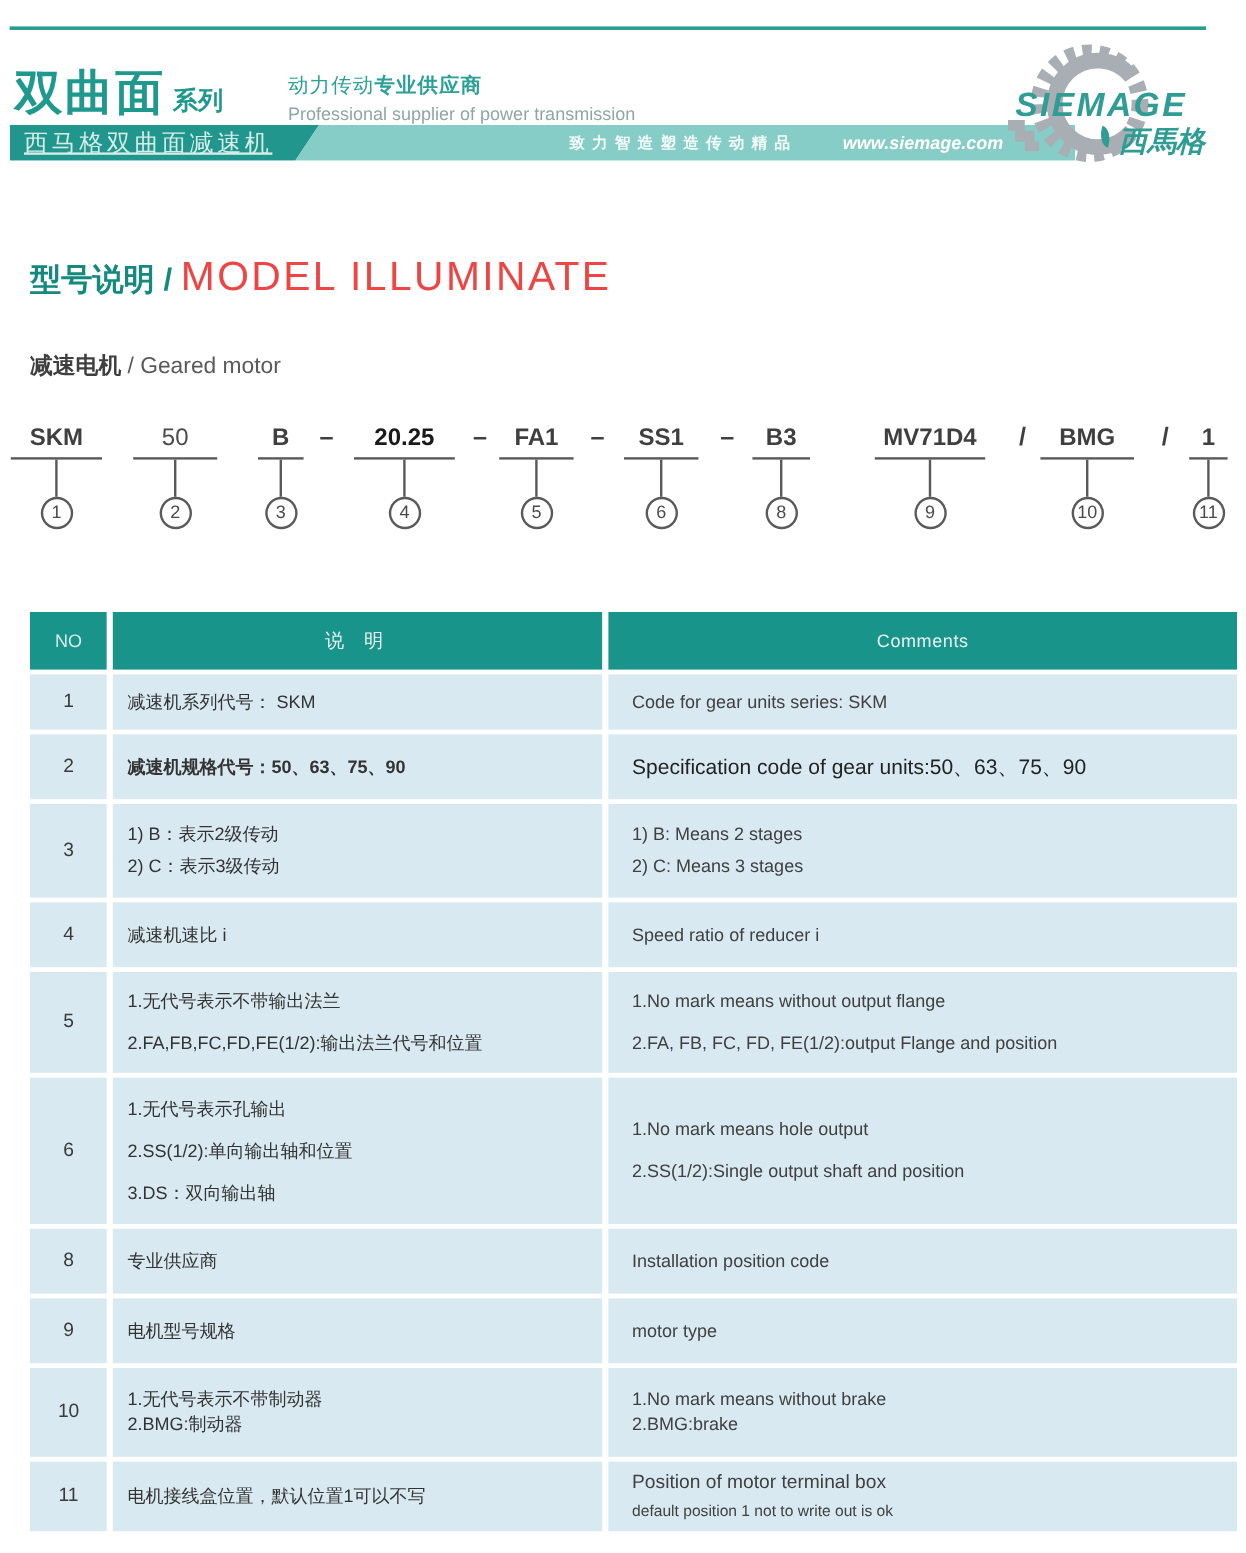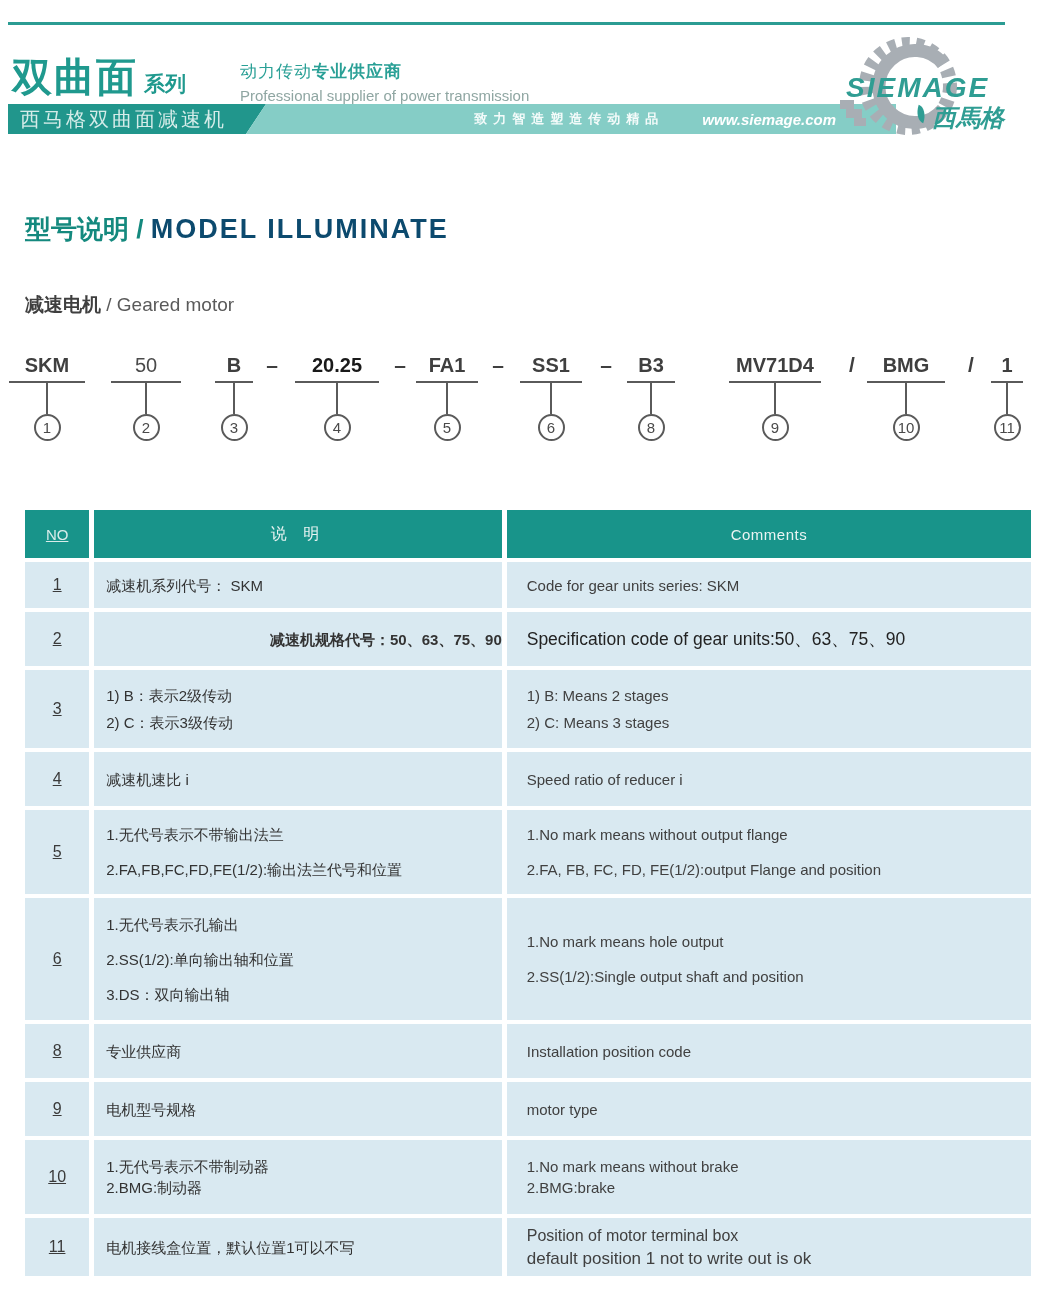--- a/index.html
+++ b/index.html
@@ -26,21 +26,21 @@
   .tagline-cn{font-size:17px;color:#2aa096;letter-spacing:1px;}
   .tagline-cn b{font-weight:bold;}
   .tagline-en{font-size:15px;color:#8fa6a2;margin-top:4px;}
   .banner{position:absolute;left:0;top:104px;width:1038px;height:30px;}
   .banner-left{
     position:absolute;left:8px;top:0;width:258px;height:30px;background:#21968c;
     clip-path:polygon(0 0,100% 0,calc(100% - 20px) 100%,0 100%);
     display:flex;align-items:center;padding-left:12px;
   }
   .banner-left-text{
-    font-family:"Liberation Serif", serif;font-size:20px;color:#d5ece9;letter-spacing:3px;white-space:nowrap;
+    font-family:"Liberation Serif", serif;font-size:20px;color:#d5ece9;letter-spacing:3px;white-space:nowrap;text-decoration:underline;
   }
   .banner-right{
     position:absolute;left:246px;top:0;width:650px;height:30px;background:var(--teal-light);
     clip-path:polygon(20px 0,100% 0,100% 100%,0 100%);
     display:flex;align-items:center;justify-content:flex-end;
   }
   .banner-slogan{font-size:13px;font-weight:bold;color:#f4fbfa;letter-spacing:6px;margin-right:38px;white-space:nowrap;text-align:right;}
   .banner-url{font-size:15px;font-weight:bold;font-style:italic;color:#ffffff;margin-right:60px;white-space:nowrap;}
   .logo{position:absolute;left:838px;top:34px;width:200px;height:110px;}
   .logo svg{position:absolute;left:0;top:0;}
@@ -53,60 +53,60 @@
     font-weight:bold;font-style:italic;color:#2f9d93;white-space:nowrap;
   }
   .logo-swoosh{
     position:absolute;left:78px;top:72px;width:10px;height:16px;background:#2f9d93;
     border-radius:0 100% 0 100%;transform:rotate(18deg);
   }
   
   .section-title{position:absolute;left:25px;top:212px;white-space:nowrap;}
   .section-title .cn{font-size:26px;font-weight:bold;color:#14897e;text-align:center;}
   .section-title .sep{font-size:26px;font-weight:bold;color:#14897e;}
-  .section-title .en{font-size:27px;font-weight:bold;color:#0c4a6e;letter-spacing:2px;}
+  .section-title .en{font-size:34px;font-weight:normal;color:#ef4444;letter-spacing:2px;}
   .subtitle{position:absolute;left:25px;top:292px;white-space:nowrap;}
   .subtitle .cn{font-size:19px;font-weight:bold;color:#3f3f3f;}
   .subtitle .en{font-size:19px;color:#5a5a5a;}
   
   .diagram{position:absolute;left:0;top:352px;width:1038px;height:110px;}
   .code-part{position:absolute;top:0;transform:translateX(-50%);display:flex;flex-direction:column;align-items:center;}
   .code-label{font-size:20px;font-weight:bold;color:var(--code-ink);line-height:26px;white-space:nowrap;}
   .code-label.normal{font-weight:normal;color:#4a4a4a;}
   .code-underline{height:0;border-top:2px solid #5a5a5a;margin-top:3px;}
   .code-stem{width:2px;height:31px;background:#5a5a5a;}
   .code-circle{
     width:27px;height:27px;border:2px solid #5a5a5a;border-radius:50%;
     display:flex;align-items:center;justify-content:center;
     font-size:15px;color:#4a4a4a;background:#fff;
   }
   .code-sep{position:absolute;top:0;transform:translateX(-50%);font-size:21px;font-weight:bold;color:var(--code-ink);line-height:26px;}
   
   .model-table{position:absolute;left:25px;top:510px;width:1013px;}
   .trow{display:flex;margin-bottom:4px;}
   .cell{background:var(--row-bg);}
-  .cell.no{width:65px;display:flex;align-items:center;justify-content:center;font-size:16px;color:#3a3a3a;text-decoration:underline;}
+  .cell.no{width:65px;display:flex;align-items:center;justify-content:center;font-size:16px;color:#3a3a3a;}
   .cell.cn{width:412px;display:flex;flex-direction:column;justify-content:center;padding-left:12px;font-size:15px;color:#333;}
   .cell.en{width:530px;display:flex;flex-direction:column;justify-content:center;padding-left:20px;font-size:15px;color:#404040;}
   .cgap{width:5px;background:#ffffff;}
   .cgap2{width:7px;background:#ffffff;}
   .sliver{flex:1;background:var(--row-bg);}
   .thead .cell{background:var(--teal);color:#eaf4f3;}
   .thead .cell.no{font-size:15px;color:#d9ecea;}
   .thead .cell.cn{align-items:center;padding-left:0;font-size:16px;letter-spacing:6px;}
   .thead .cell.en{align-items:center;padding-left:0;font-size:15px;letter-spacing:0.5px;}
   .thead .sliver{background:#8cc5bf;}
   .line{margin:4px 0;line-height:19px;}
   .trow.spaced .line{margin:8px 0;}
   .trow.tight .line{margin:1px 0;}
-  .trow.bold-cn .cell.cn .line{font-weight:bold;text-align:right;}
+  .trow.bold-cn .cell.cn .line{font-weight:bold;}
   .trow.big-en .cell.en .line{font-size:17.5px;color:#222;}
   .trow.r11 .cell.en .line{margin:2px 0;}
   .trow.r11 .cell.en .line.first{font-size:16px;}
-  .trow.r11 .cell.en .line.second{font-size:17px;}
+  .trow.r11 .cell.en .line.second{font-size:13px;}
 </style>
 </head>
 <body>
 
 <div class="page">
 
   <div class="top-rule"></div>
 
   <div class="brand-block">
     <span class="brand-main">双曲面</span><span class="brand-suffix">系列</span>

